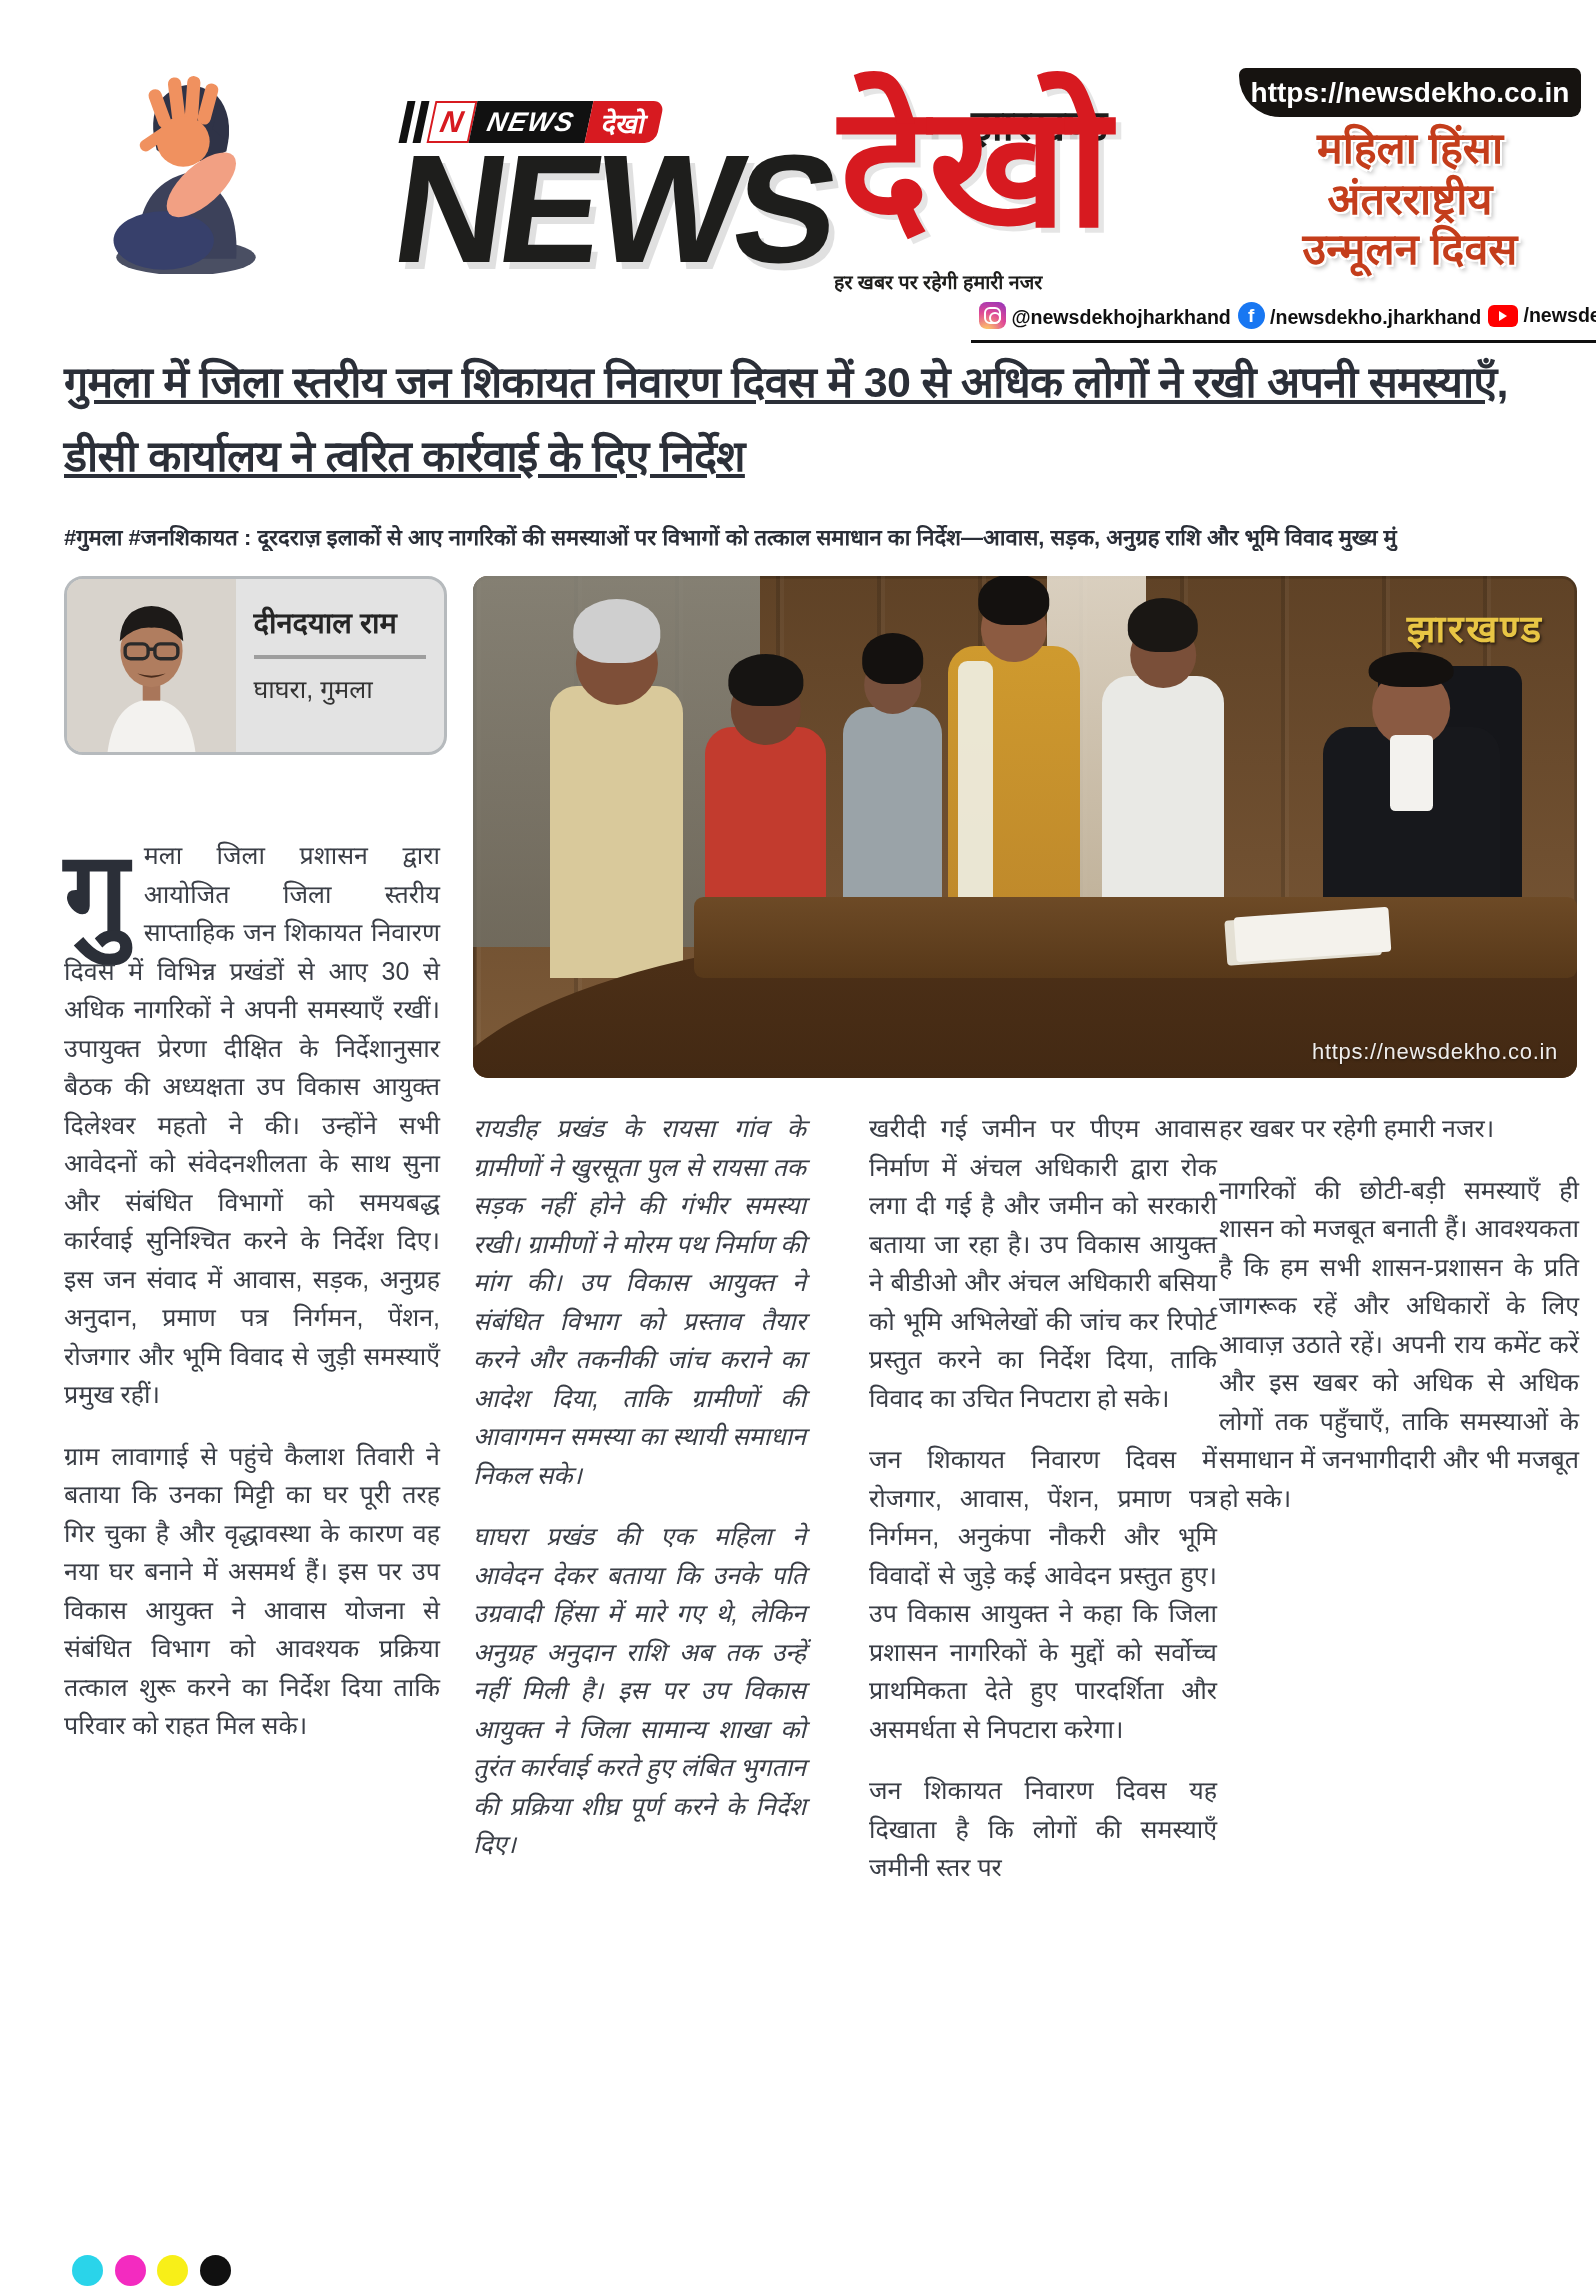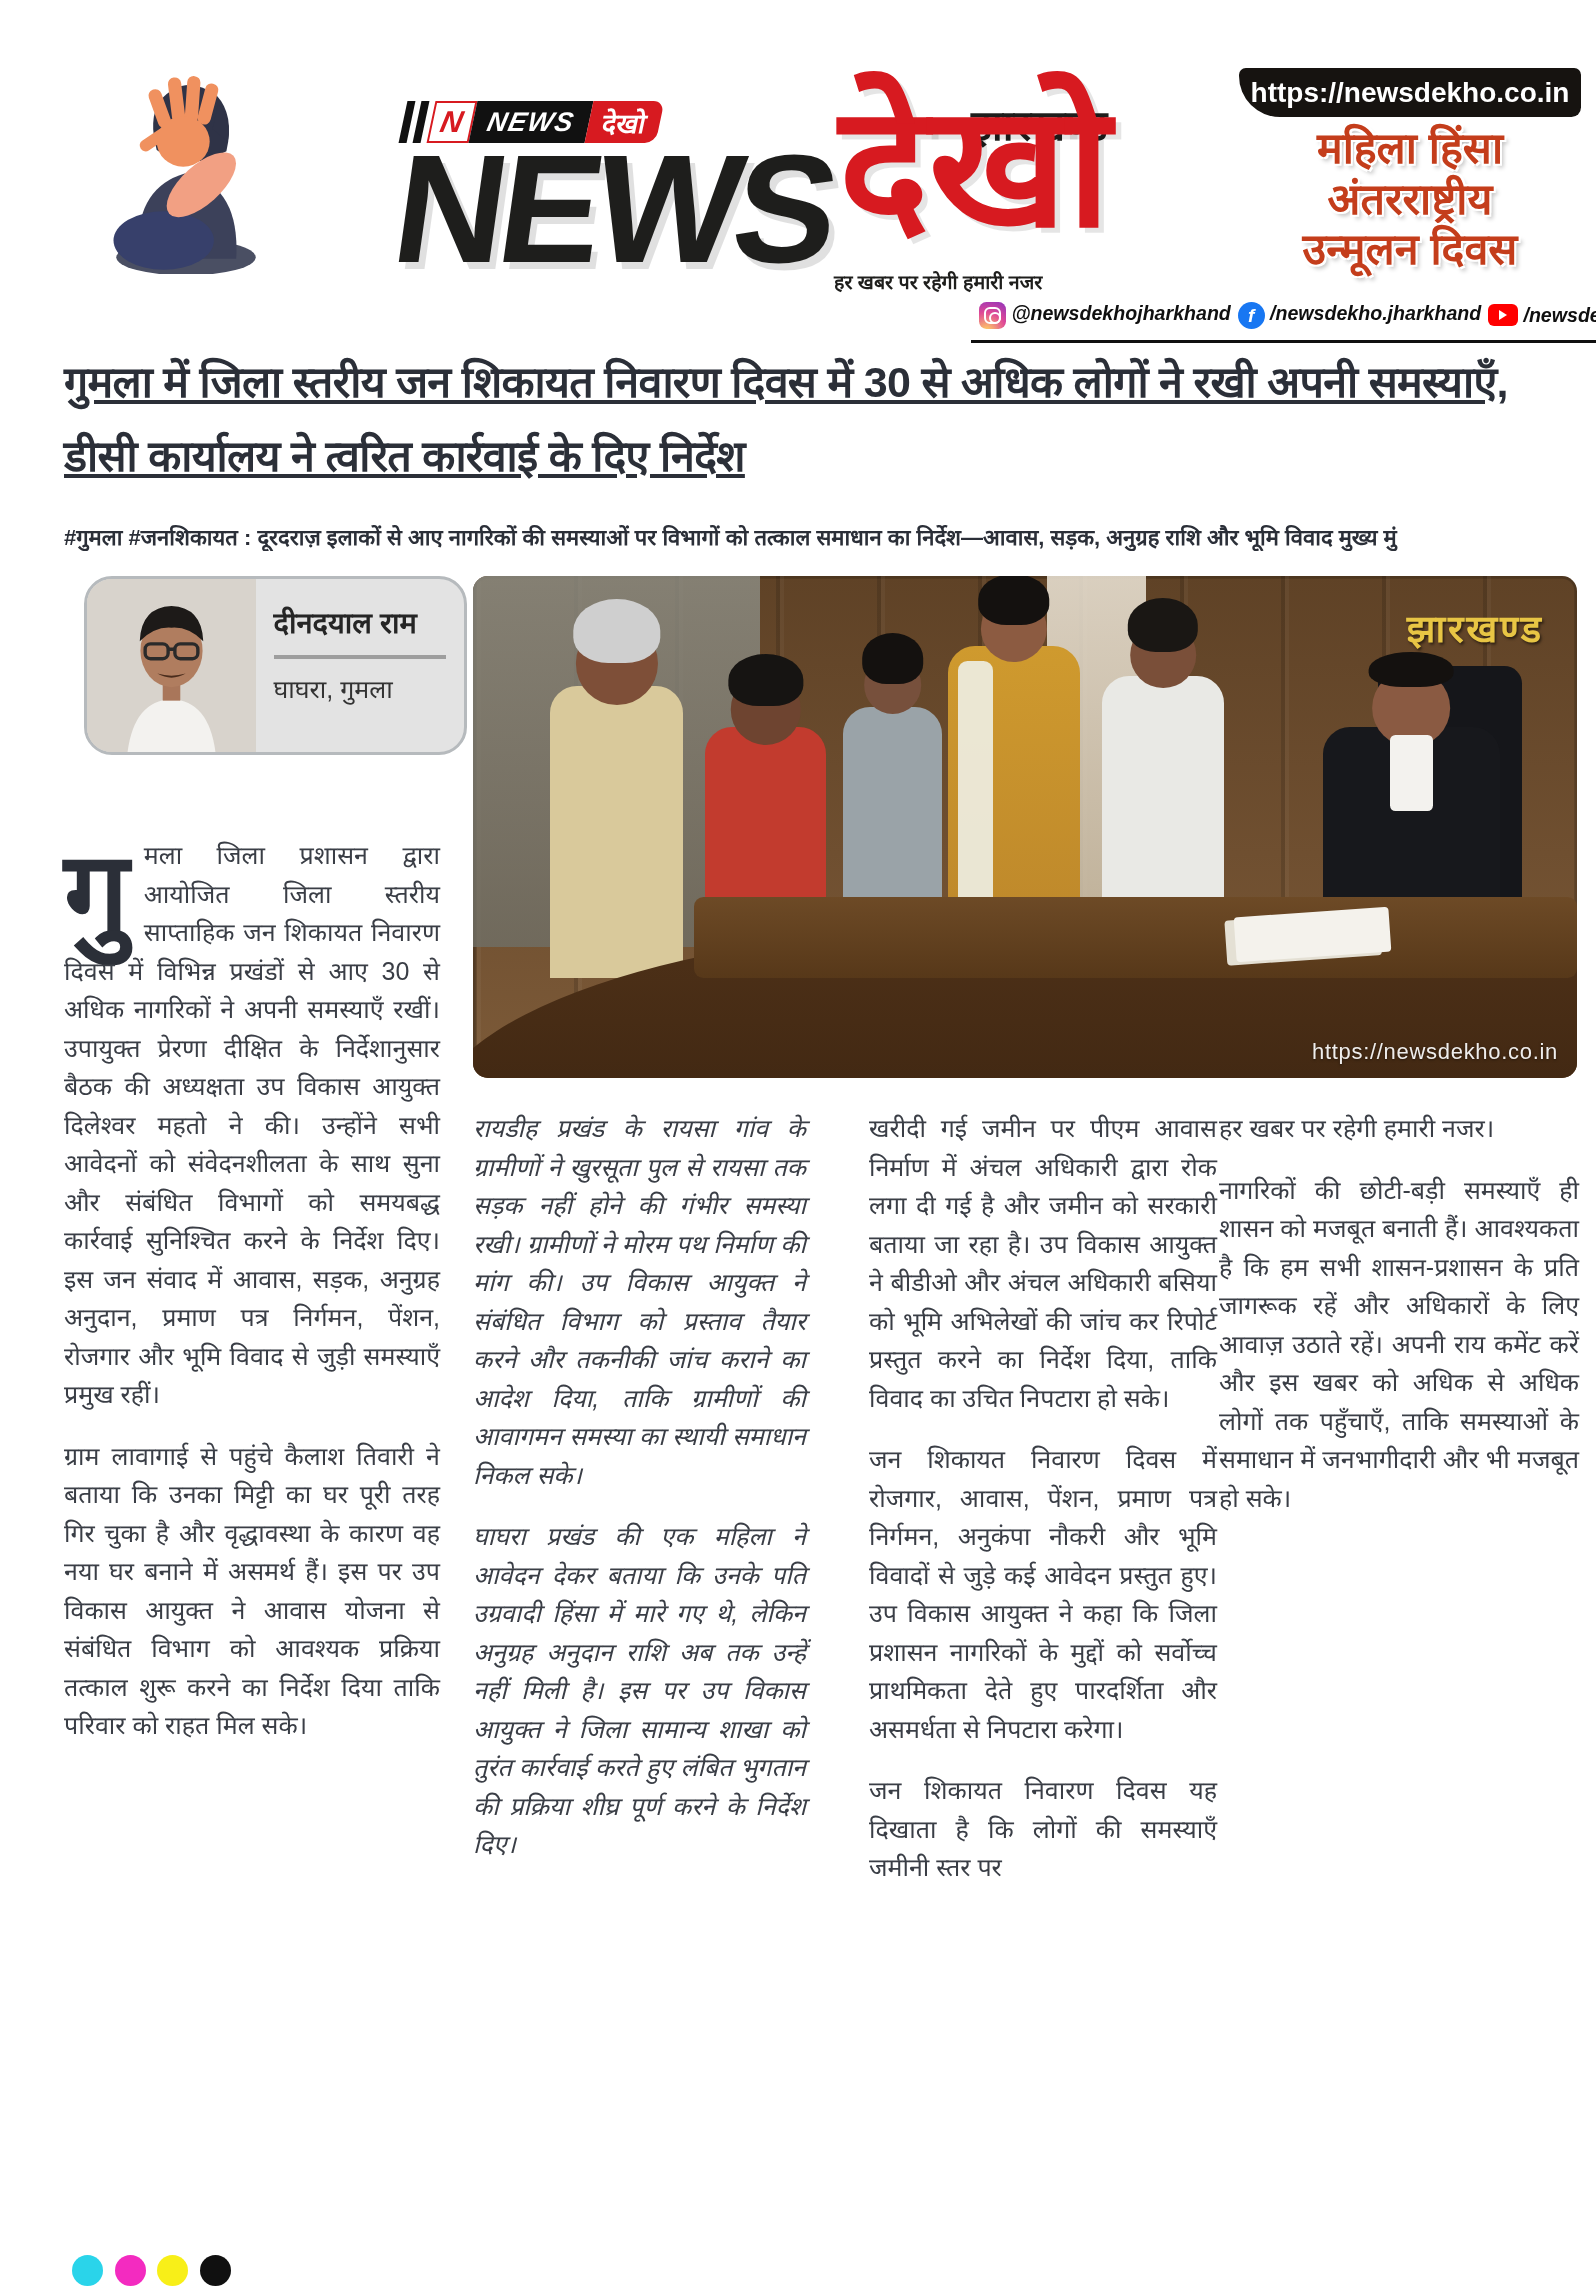--- a/index.html
+++ b/index.html
@@ -32,40 +32,40 @@
                 font-weight:700;font-size:43px;line-height:1.18;color:#c43d1b;
                 text-shadow:-2px -2px 0 #fff,2px -2px 0 #fff,-2px 2px 0 #fff,2px 2px 0 #fff,3.4px 4px 4px rgba(0,0,0,.25);}
 
   
   .meta-bar{position:absolute;left:64px;top:289px;width:913px;height:50px;background:#161616;
             border-radius:9.5px 26px 26px 9.5px;display:flex;align-items:center;gap:13.5px;
             padding-left:17.6px;box-sizing:border-box;color:#fff;font-weight:700;font-size:30px;}
   .meta-sep{font-weight:400;opacity:.9;}
   .social-row{position:absolute;left:979px;top:296px;width:617px;height:39px;display:flex;align-items:center;
               gap:6.8px;font-weight:700;font-size:19.6px;color:#101010;white-space:nowrap;}
-  .social-item{display:flex;align-items:flex-start;gap:5.4px;font-style:italic;}
+  .social-item{display:flex;align-items:flex-end;gap:5.4px;}
   .ig-icon{width:27px;height:27px;border-radius:7.4px;position:relative;flex:0 0 auto;
            background:radial-gradient(circle at 28% 110%,#fdc468 8%,#df4996 55%,#9b36b7 92%);}
   .ig-icon::before{content:"";position:absolute;inset:5.4px;border:2px solid #fff;border-radius:6px;}
   .ig-icon::after{content:"";position:absolute;left:50%;top:50%;width:8px;height:8px;margin:-4px;border:2px solid #fff;border-radius:50%;}
   .fb-icon{width:27px;height:27px;border-radius:50%;background:#1877f2;color:#fff;font-weight:900;
            display:flex;align-items:center;justify-content:center;font-size:19px;flex:0 0 auto;}
   .yt-icon{width:30px;height:21.6px;border-radius:6px;background:#ff0000;display:flex;align-items:center;justify-content:center;flex:0 0 auto;}
   .yt-icon::before{content:"";border-left:8.8px solid #fff;border-top:5.4px solid transparent;border-bottom:5.4px solid transparent;}
   .social-rule{position:absolute;left:971px;top:340px;width:625px;height:3.4px;background:#101010;}
 
   
   .headline{position:absolute;left:64px;top:346px;width:1485px;font-size:43px;font-weight:800;
             color:#2b2f38;line-height:1.72;letter-spacing:-0.7px;text-decoration:underline;}
   .subhead{position:absolute;left:64px;top:521px;width:1532px;font-size:22px;font-weight:700;color:#2b2f38;
            white-space:nowrap;overflow:hidden;}
 
   
   .author-card{position:absolute;left:64px;top:576px;width:377px;height:173px;border:3.4px solid #b6babd;
-               border-radius:28px;overflow:hidden;display:flex;background:#e3e3e3;margin-left:20px;}
+               border-radius:19px;overflow:hidden;display:flex;background:#e3e3e3;}
   .author-photo{width:169px;height:100%;background:#d6d1ca;flex:0 0 auto;}
   .author-info{flex:1;padding:23px 17.6px;box-sizing:border-box;}
   .author-name{font-size:29px;font-weight:800;color:#252525;}
   .author-rule{height:4px;background:#9e9e9e;margin:13.5px 0 12px 0;}
   .author-loc{font-size:25px;color:#333;}
 
   
   .photo{position:absolute;left:473px;top:576px;width:1104px;height:502px;border-radius:15px;overflow:hidden;
          background:linear-gradient(180deg,#5f4226 0%,#6f4f30 55%,#7c5a38 100%);box-shadow:inset 0 0 0 2.7px rgba(0,0,0,.18);}
   .wood{position:absolute;inset:0;background:repeating-linear-gradient(90deg,rgba(0,0,0,.14) 0 4px,rgba(255,255,255,.04) 4px 8px,transparent 8px 101px);}

